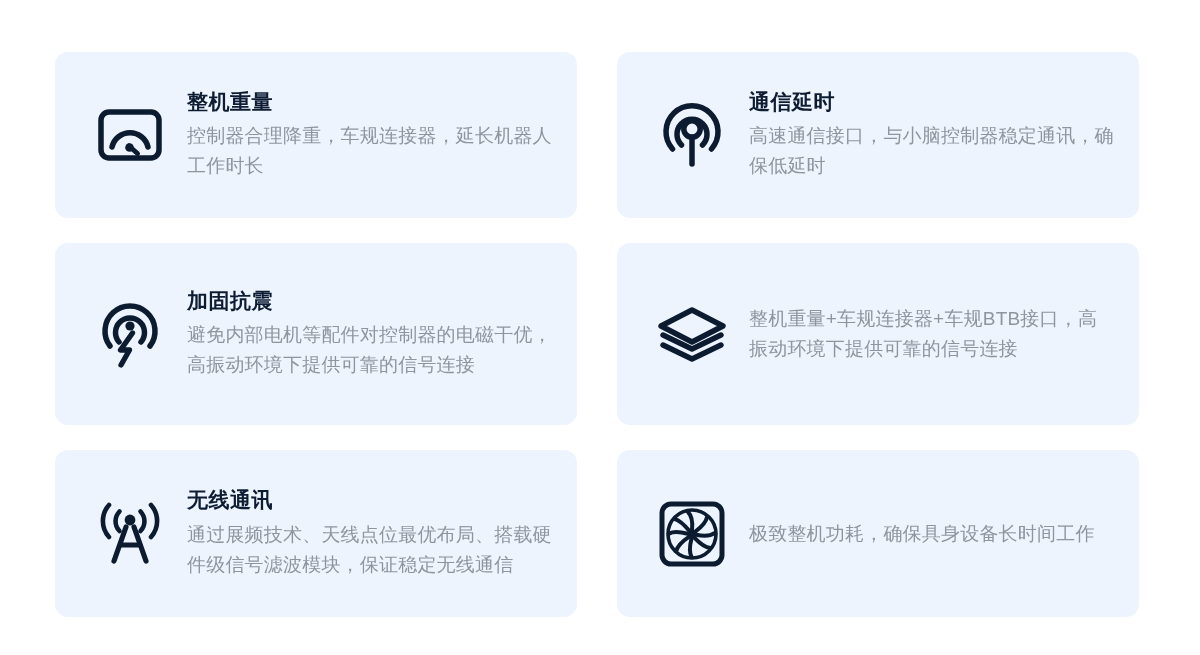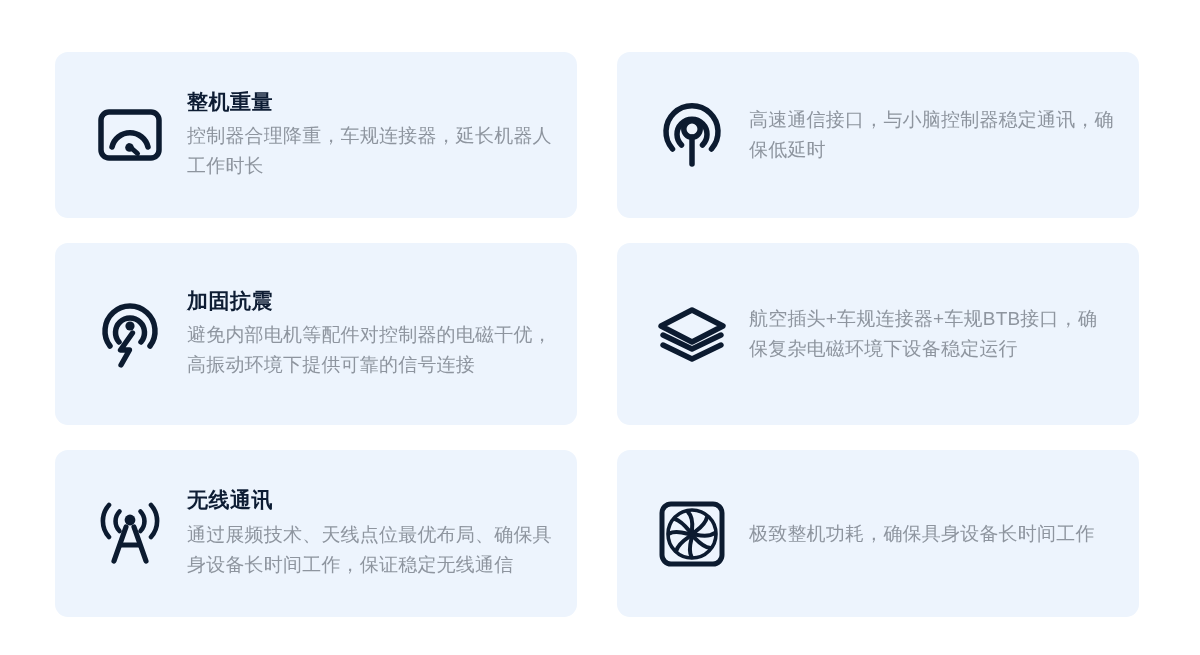--- a/index.html
+++ b/index.html
@@ -96,20 +96,21 @@
   <div class="feature-card">
     <div class="card-icon">
       <svg width="66" height="68" viewBox="0 0 66 68" fill="none" stroke="currentColor">
         <path d="M13.5 48 A26 26 0 1 1 52.5 48" stroke-width="5.5" stroke-linecap="round"></path>
         <path d="M22.5 44 A15 15 0 1 1 43.5 44" stroke-width="5.5" stroke-linecap="round"></path>
         <circle cx="33" cy="28" r="8.2" stroke-width="5.5"></circle>
         <line x1="33" y1="36" x2="33" y2="63" stroke-width="5.5" stroke-linecap="round"></line>
       </svg>
     </div>
     <div class="card-body">
+      <p class="card-title">通信延时</p>
       <p class="card-desc">高速通信接口，与小脑控制器稳定通讯，确保低延时</p>
     </div>
   </div>
 
   <div class="feature-card wide">
     <div class="card-icon">
       <svg width="64" height="72" viewBox="0 0 64 72" fill="none" stroke="currentColor">
         <path d="M12 48 A25 25 0 1 1 52 48" stroke-width="5.5" stroke-linecap="round"></path>
         <path d="M21 44 A14.5 14.5 0 1 1 43 44" stroke-width="5.5" stroke-linecap="round"></path>
         <circle cx="32" cy="28" r="4.6" fill="currentColor" stroke="none"></circle>
@@ -124,40 +125,40 @@
 
   <div class="feature-card wide">
     <div class="card-icon">
       <svg width="74" height="58" viewBox="0 0 74 58" fill="none" stroke="currentColor">
         <path d="M37 5 L68 21 L37 37 L6 21 Z" stroke-width="5.4" stroke-linejoin="round"></path>
         <path d="M8 30 L37 44 L66 30" stroke-width="5.4" stroke-linecap="round" stroke-linejoin="round"></path>
         <path d="M8 40 L37 54 L66 40" stroke-width="5.4" stroke-linecap="round" stroke-linejoin="round"></path>
       </svg>
     </div>
     <div class="card-body">
-      <p class="card-desc">航空插头+车规连接器+车规BTB接口，确保复杂电磁环境下设备稳定运行</p>
+      <p class="card-desc">整机重量+车规连接器+车规BTB接口，高振动环境下提供可靠的信号连接</p>
     </div>
   </div>
 
   <div class="feature-card">
     <div class="card-icon">
       <svg width="68" height="66" viewBox="0 0 68 66" fill="none" stroke="currentColor">
         <circle cx="34" cy="19" r="5.4" fill="currentColor" stroke="none"></circle>
         <path d="M30 26 L18 60" stroke-width="5.2" stroke-linecap="round"></path>
         <path d="M38 26 L50 60" stroke-width="5.2" stroke-linecap="round"></path>
         <path d="M24.5 44 L43.5 44" stroke-width="5.2" stroke-linecap="round"></path>
         <path d="M23.5 10.5 A14 14 0 0 0 23.5 30" stroke-width="4.6" stroke-linecap="round"></path>
         <path d="M44.5 10.5 A14 14 0 0 1 44.5 30" stroke-width="4.6" stroke-linecap="round"></path>
         <path d="M13 4 A24 24 0 0 0 13 36" stroke-width="4.6" stroke-linecap="round"></path>
         <path d="M55 4 A24 24 0 0 1 55 36" stroke-width="4.6" stroke-linecap="round"></path>
       </svg>
     </div>
     <div class="card-body">
       <p class="card-title">无线通讯</p>
-      <p class="card-desc">通过展频技术、天线点位最优布局、确保具身设备长时间工作，保证稳定无线通信</p>
+      <p class="card-desc">通过展频技术、天线点位最优布局、搭载硬件级信号滤波模块，保证稳定无线通信</p>
     </div>
   </div>
 
   <div class="feature-card">
     <div class="card-icon">
       <svg width="66" height="66" viewBox="0 0 66 66" fill="none" stroke="currentColor">
         <rect x="3" y="3" width="60" height="60" rx="9" ry="9" stroke-width="5"></rect>
         <circle cx="33" cy="33" r="24" stroke-width="3.6"></circle>
         <circle cx="33" cy="33" r="4.6" fill="currentColor" stroke="none"></circle>
         <g stroke-width="4" stroke-linecap="round">

